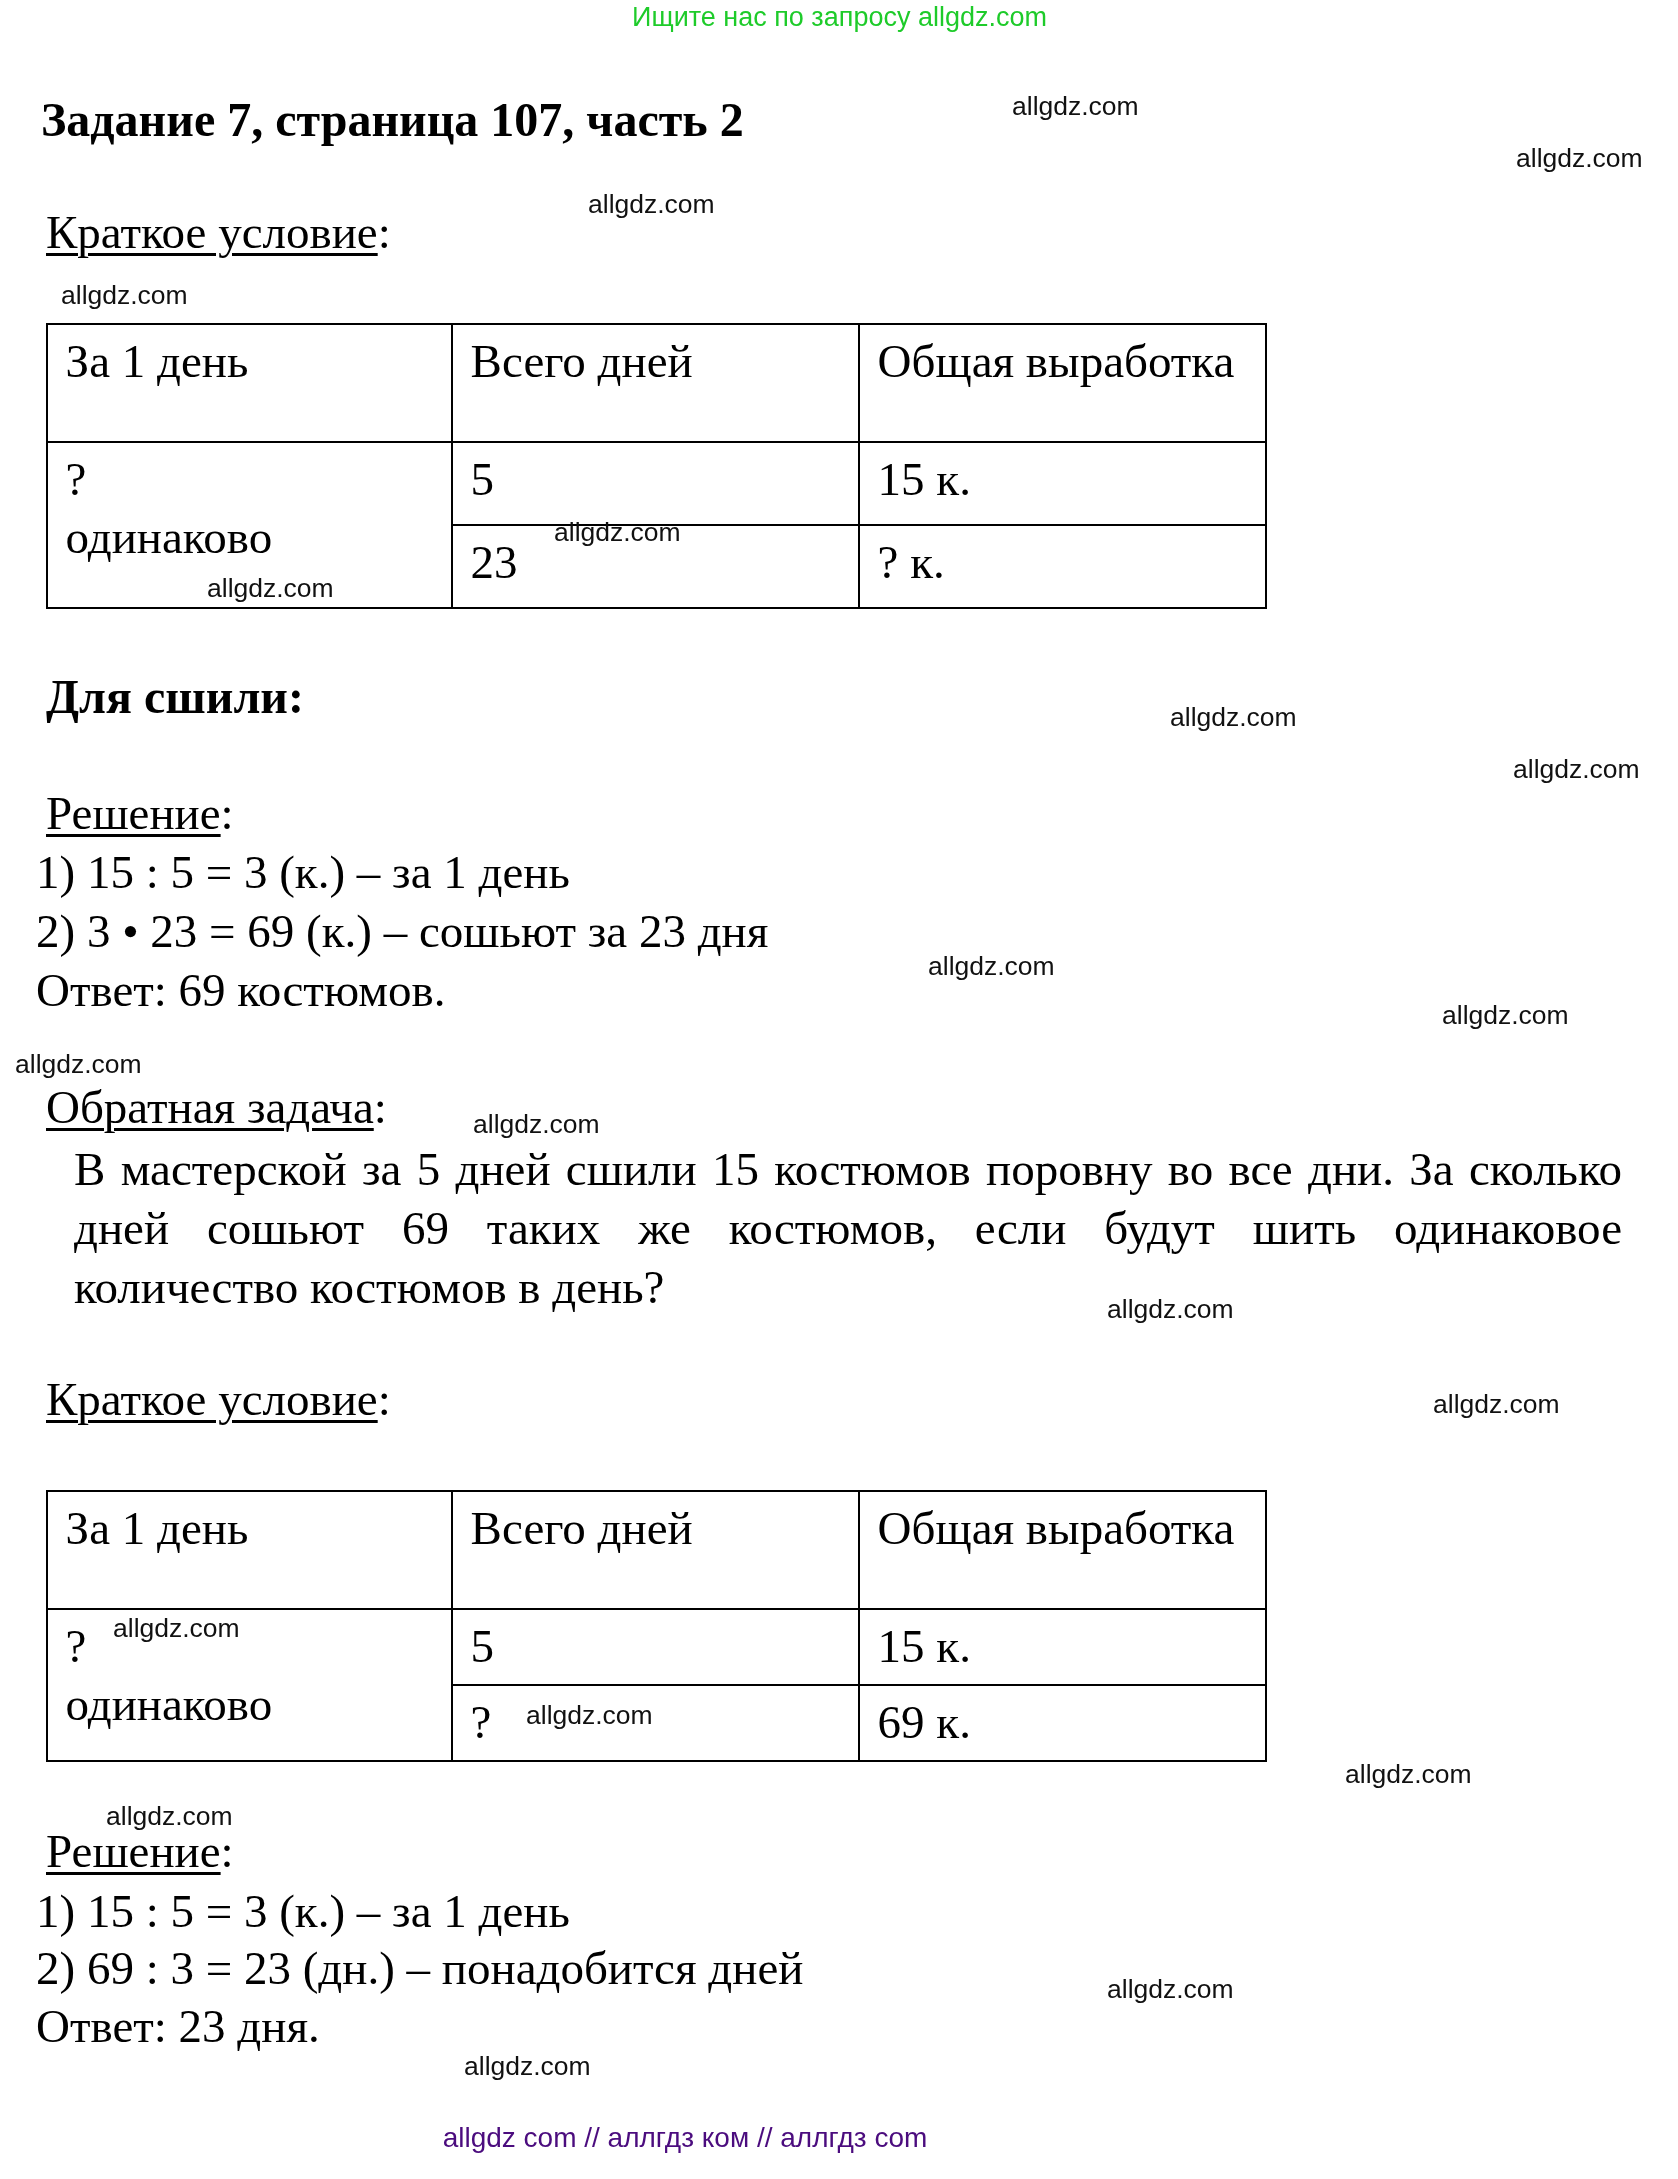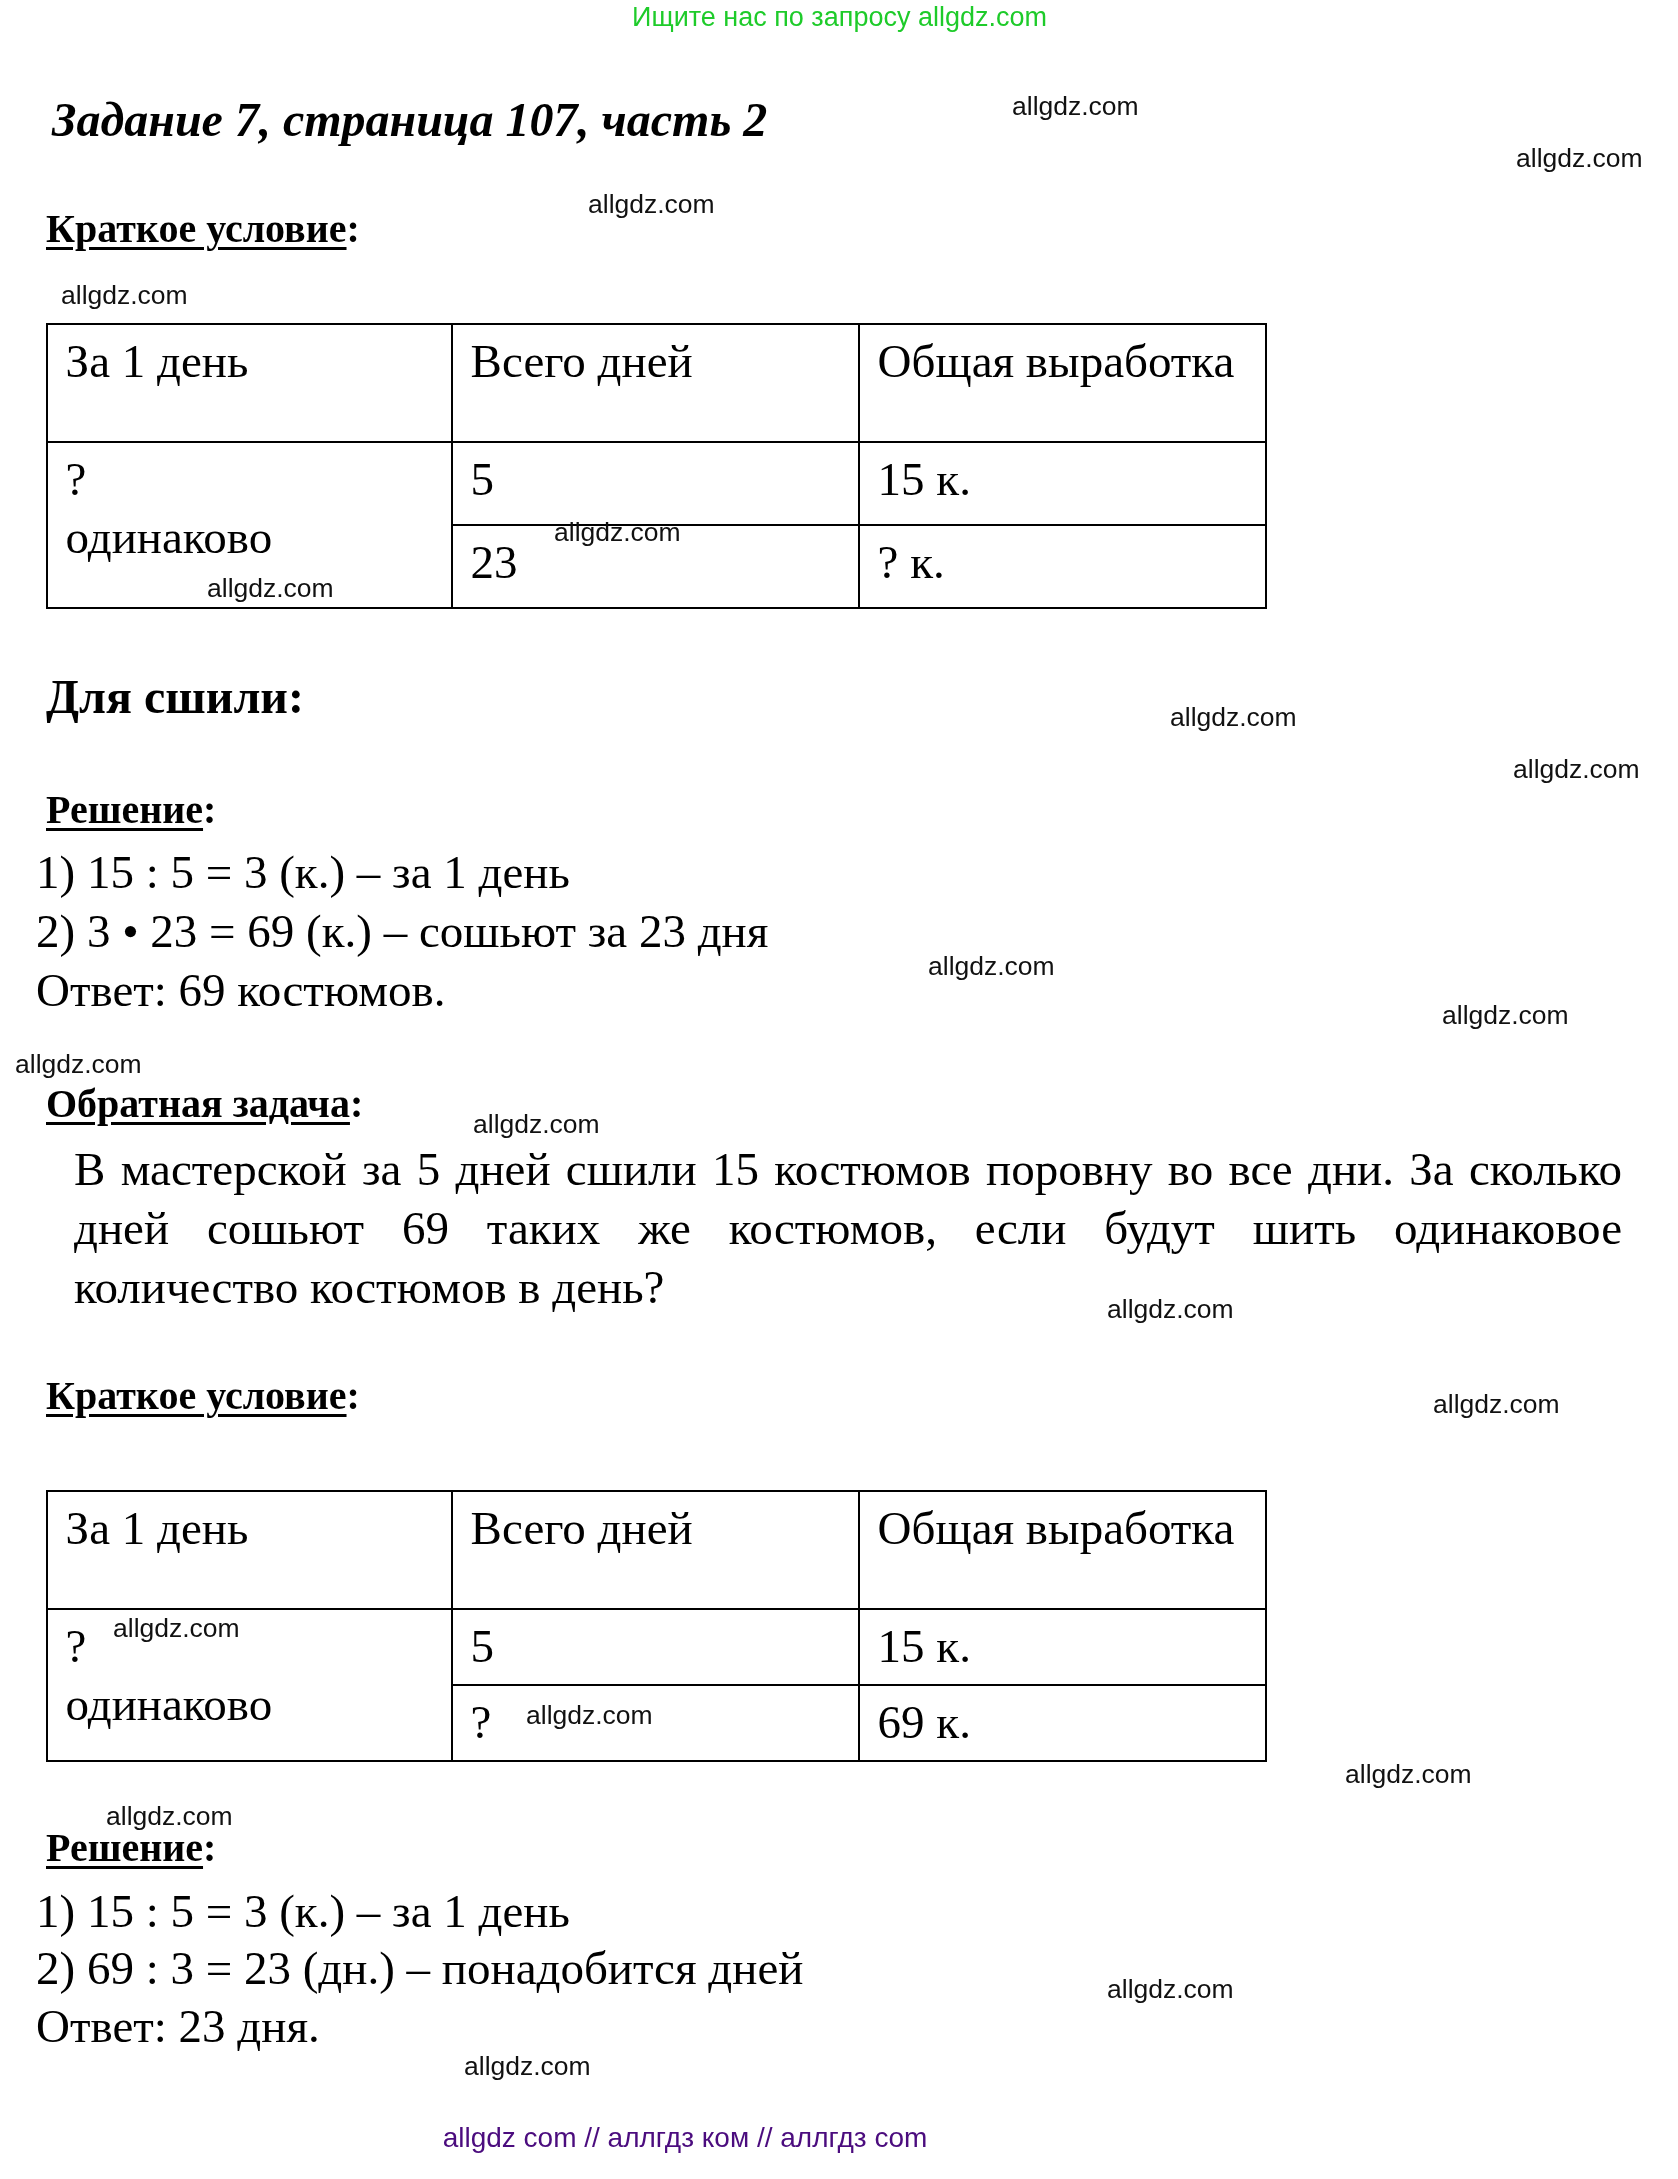--- a/index.html
+++ b/index.html
@@ -1,22 +1,22 @@
 <!DOCTYPE html>
 <html style="font-size:14px"><head>
 <meta charset="utf-8">
 <style>
   html, body { margin: 0; padding: 0; background: #ffffff; }
   body { width: 1679px; height: 2180px; position: relative; overflow: hidden; }
   .serif { font-family: "Liberation Serif", "DejaVu Serif", serif; color: #000; }
   .sans { font-family: "Liberation Sans", "DejaVu Sans", sans-serif; }
   .abs { position: absolute; white-space: nowrap; }
   .topline { left: 0; width: 1679px; text-align: center; top: 1.8px; font-size: 27px; color: #1ecb2a; }
-  .title { left: 52px; top: 92px; font-size: 48px; font-weight: bold; font-style: italic; }
-  .h-under { font-size: 40px; font-weight: bold; }
+  .title { left: 41px; top: 92px; font-size: 48px; font-weight: bold; }
+  .h-under { font-size: 47px; }
   .h-under .u { text-decoration: underline; text-decoration-thickness: 2.6px; text-underline-offset: 5.3px; }
   .bold-h { font-size: 48px; font-weight: bold; }
   .line { font-size: 47px; left: 36px; }
   .wm { font-size: 26.5px; color: #111; }
   .para { position: absolute; left: 46px; width: 1548px; font-size: 47px; line-height: 59px; text-align: justify; text-align-last: left; margin-left: 28px; }
   table.kr { position: absolute; left: 46px; border-collapse: collapse; width: 1218px; table-layout: fixed; }
   table.kr td { border: 2.6px solid #000; vertical-align: top; padding: 7px 17.6px 0 17.6px; font-size: 47px; line-height: 58px; }
   .footer { left: 0; width: 1370px; text-align: center; font-size: 28px; color: #4b0c7e; }
 </style>
 </head>

